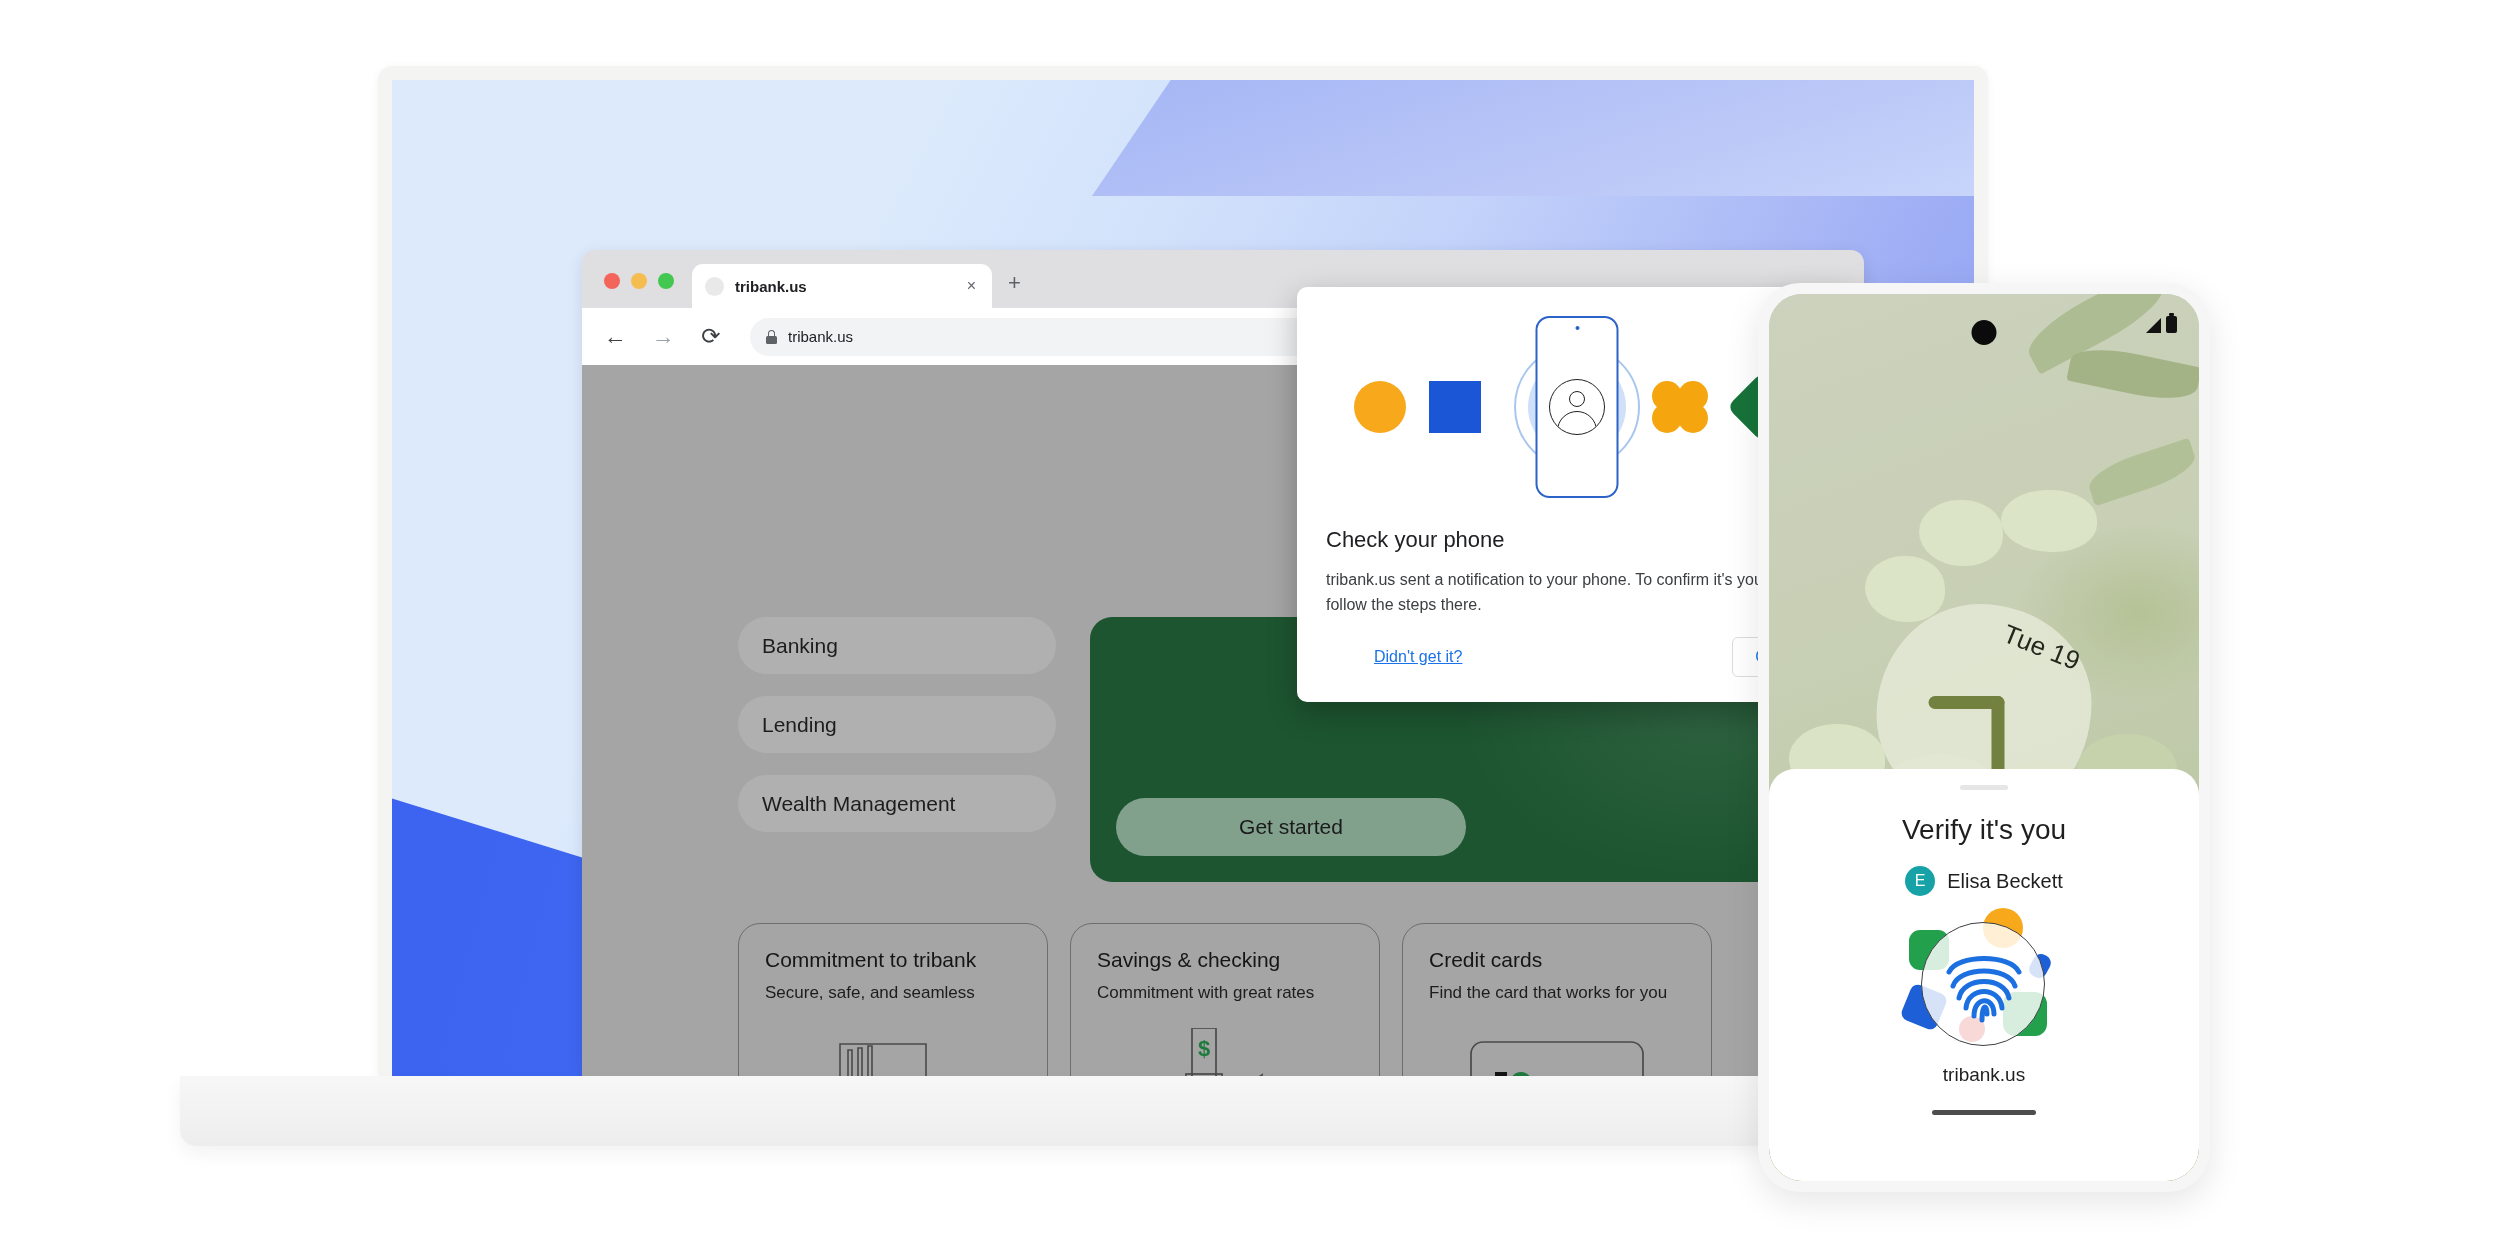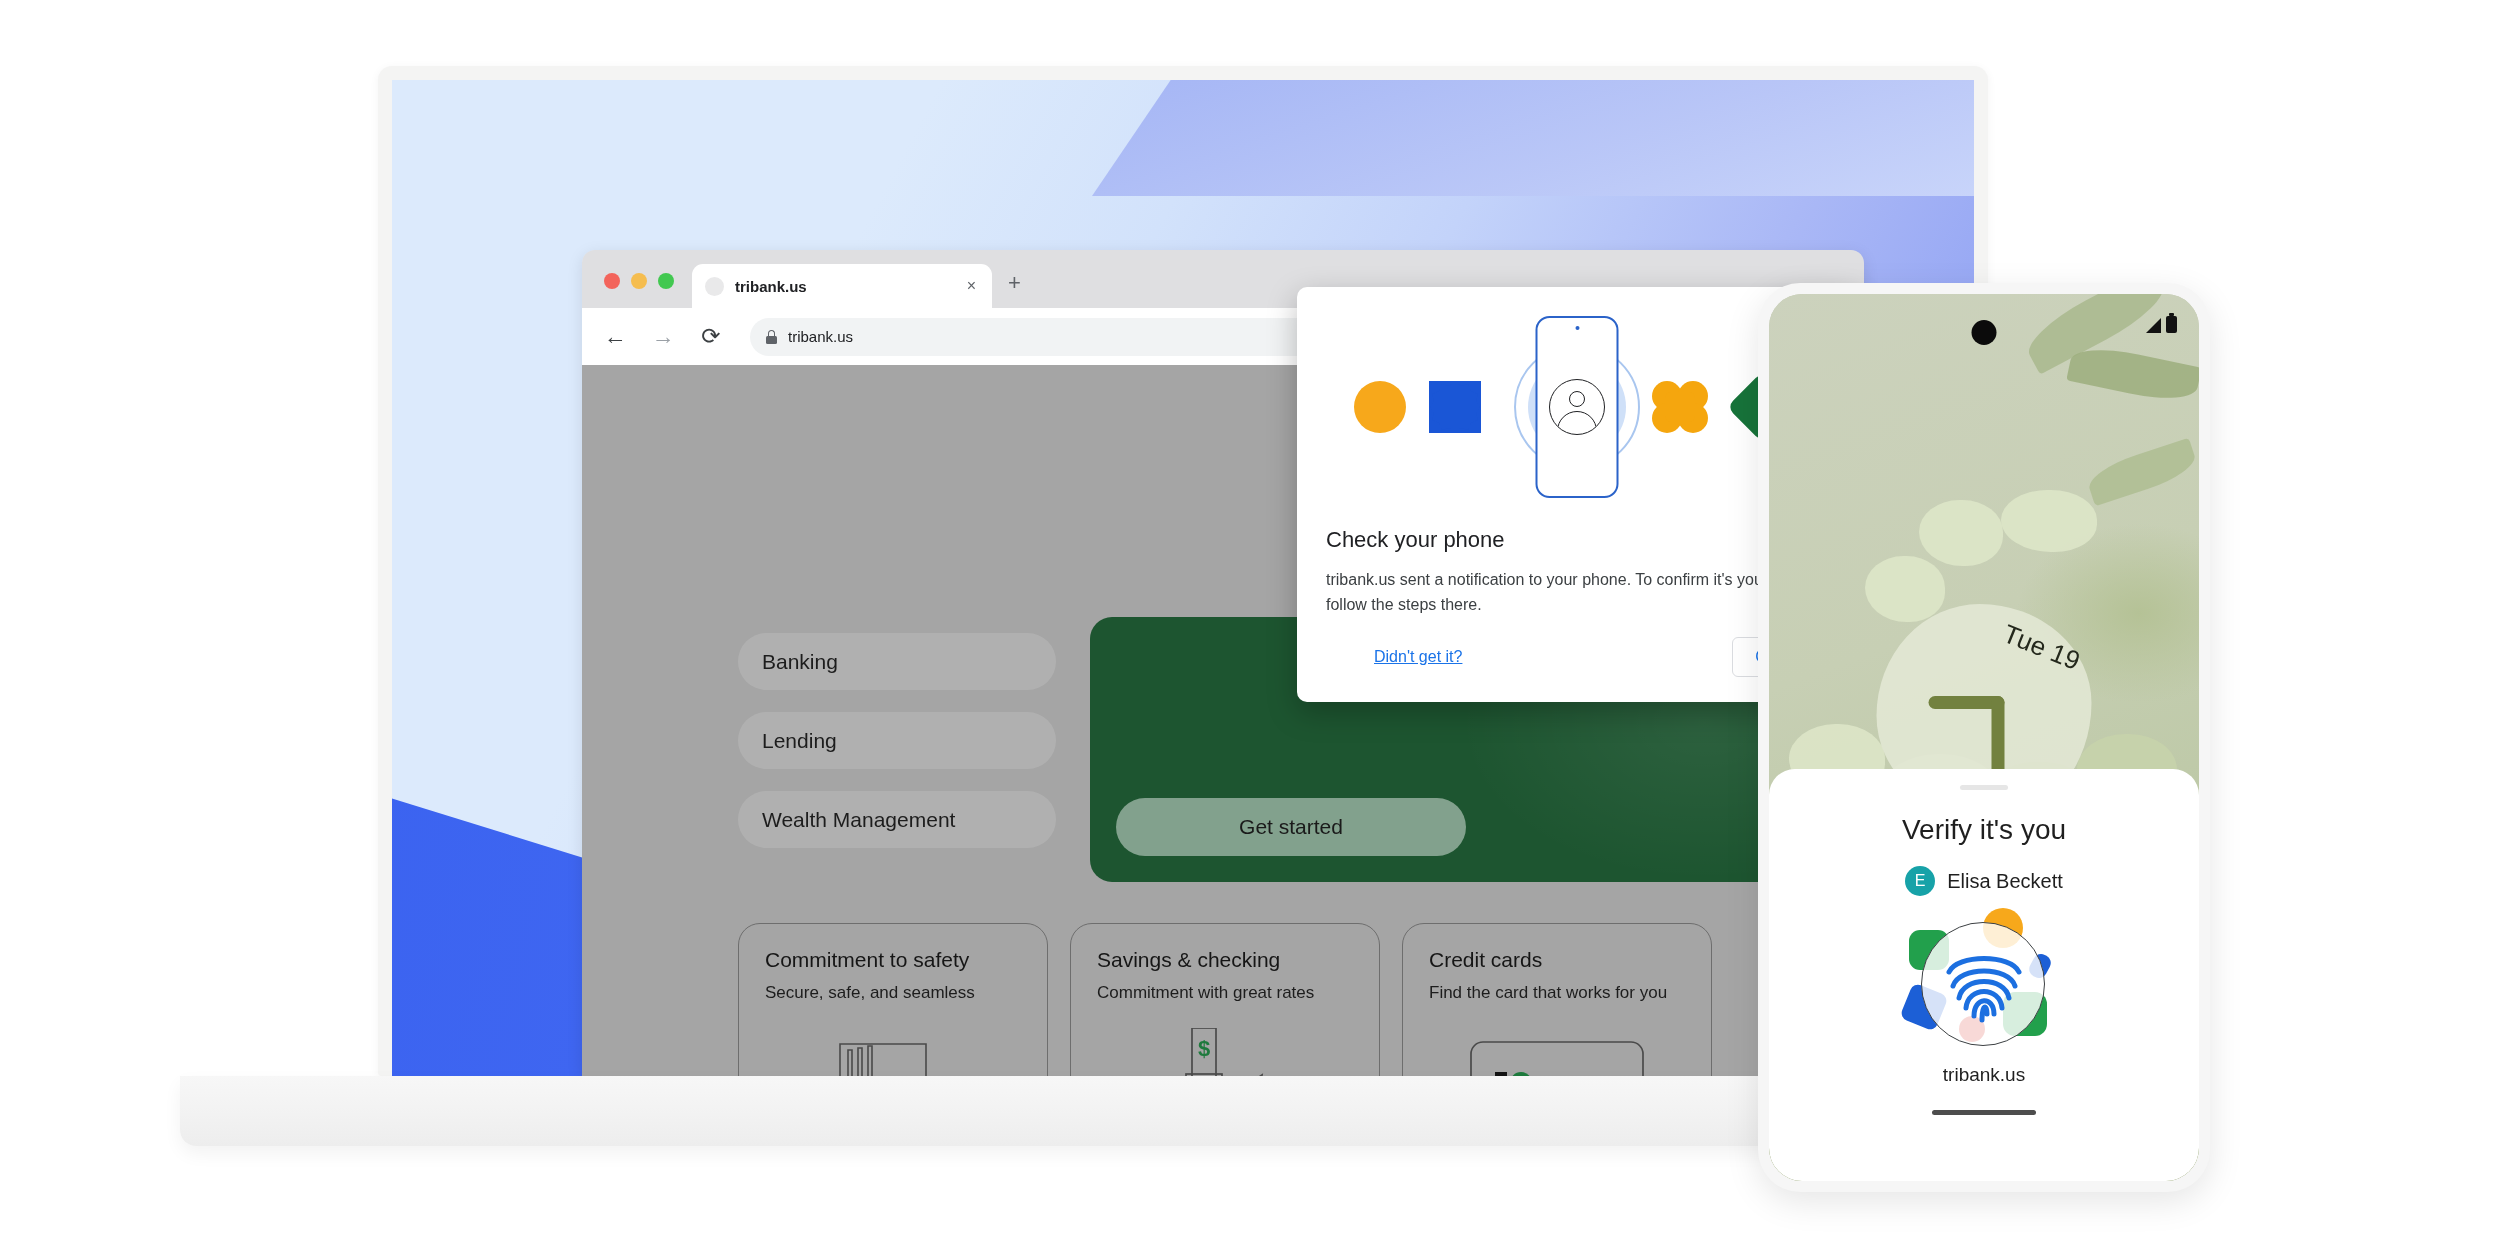--- a/index.html
+++ b/index.html
@@ -113,21 +113,21 @@
 
   #brand { position: absolute; left: 156px; top: 36px; }
   #logo { display: flex; align-items: center; gap: 5px; height: 40px; }
   #logo .bar { width: 9px; height: 34px; background: #131313; border-radius: 1px; }
   #logo .dots { display: flex; flex-direction: column; gap: 3px; }
   #logo .dots i { width: 15px; height: 15px; border-radius: 50%; display: block; }
   #logo .dots i.green { background: #1e7a3d; }
   #logo .dots i.blue { background: #1a62d6; }
   #welcome { margin-top: 28px; font-size: 38px; line-height: 1.18; font-weight: 700; color: #1b1b1b; }
 
-  #navlist { position: absolute; left: 156px; top: 268px; width: 318px; }
+  #navlist { position: absolute; left: 156px; top: 252px; width: 318px; }
   .navitem {
     height: 57px; background: rgba(255,255,255,.13); border-radius: 29px;
     display: flex; align-items: center; justify-content: space-between;
     padding: 0 22px 0 24px; margin-bottom: 22px;
   }
   .navitem span.lbl { font-size: 21px; color: #1d1d1d; white-space: nowrap; }
   .navitem span.arw { font-size: 16px; color: #1d1d1d; }
 
   #hero {
     position: absolute; left: 508px; top: 252px; width: 697px; height: 265px;
@@ -343,21 +343,21 @@
             <div id="hero">
               <div id="hero-glow"></div>
               <div id="get-started">
                 <span>Get started</span>
               </div>
             </div>
 
             <div id="cards">
 
               <div class="card">
-                <h3>Commitment to safety</h3>
+                <h3>Commitment to tribank</h3>
                 <p>Secure, safe, and seamless</p>
                 <div class="art">
                   <svg width="150" height="150" viewBox="0 0 150 150">
                     <g fill="none" stroke="#4a4a4a" stroke-width="1.6">
                       <path d="M34 22 v62 c0 26 18 44 30 52 -14 -8 -34 -26 -34 -52 v-62z"></path>
                       <path d="M44 20 v64 c0 26 18 44 30 52 -14 -8 -34 -26 -34 -52 v-64z"></path>
                       <path d="M54 18 v66 c0 26 18 44 30 52 -14 -8 -34 -26 -34 -52 v-66z"></path>
                       <path d="M64 16 h48 v68 c0 28 -24 48 -48 56 -24 -8 -38 -28 -38 -56 v-68z" transform="translate(-4,0)"></path>
                     </g>
                     <rect x="66" y="50" width="11" height="44" fill="#141414"></rect>

